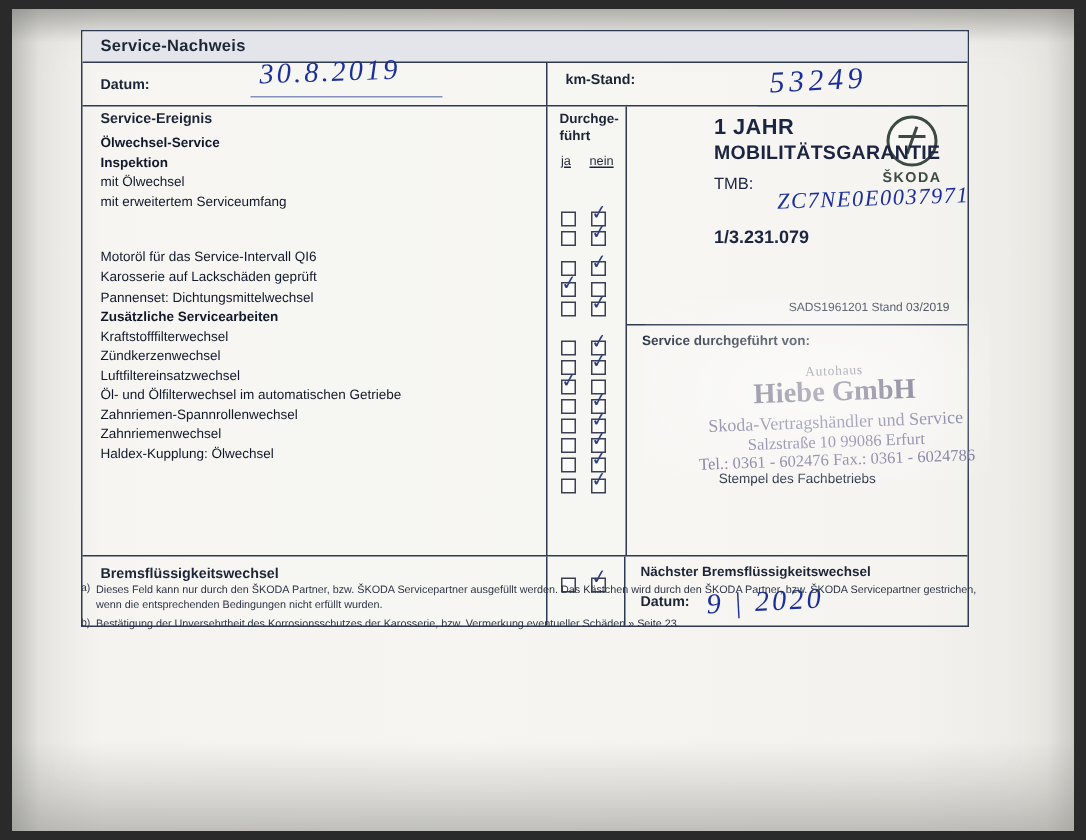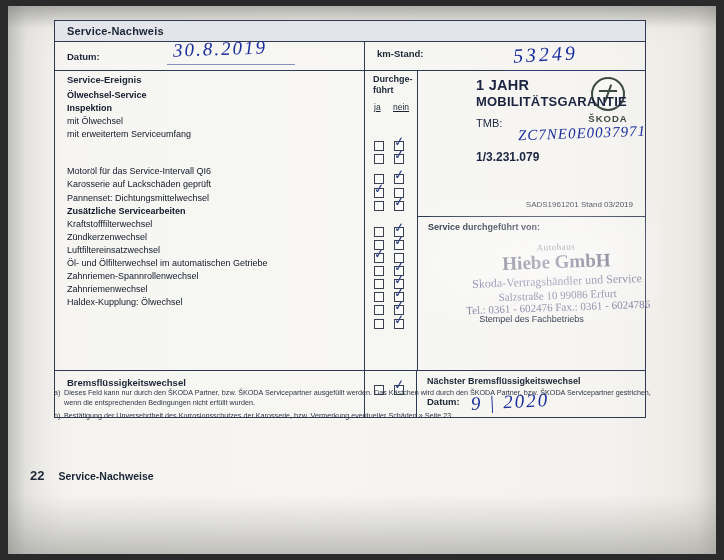--- a/index.html
+++ b/index.html
@@ -579,21 +579,17 @@
       <div class="fn-row">
         <div class="fn-mark">a)</div>
         <div>Dieses Feld kann nur durch den ŠKODA Partner, bzw. ŠKODA Servicepartner ausgefüllt werden. Das Kästchen wird durch den ŠKODA Partner, bzw. ŠKODA Servicepartner gestrichen, wenn die entsprechenden Bedingungen nicht erfüllt wurden.</div>
       </div>
       <div class="fn-row">
         <div class="fn-mark">b)</div>
         <div>Bestätigung der Unversehrtheit des Korrosionsschutzes der Karosserie, bzw. Vermerkung eventueller Schäden » Seite 23.</div>
       </div>
     </div>
 
-    <div class="page-foot">
-      <div class="pg-num">22</div>
-      <div class="pg-txt">Service-Nachweise</div>
-    </div>
 
   </div>
 
   <div class="glare"></div>
 </div>
 
 </body></html>

